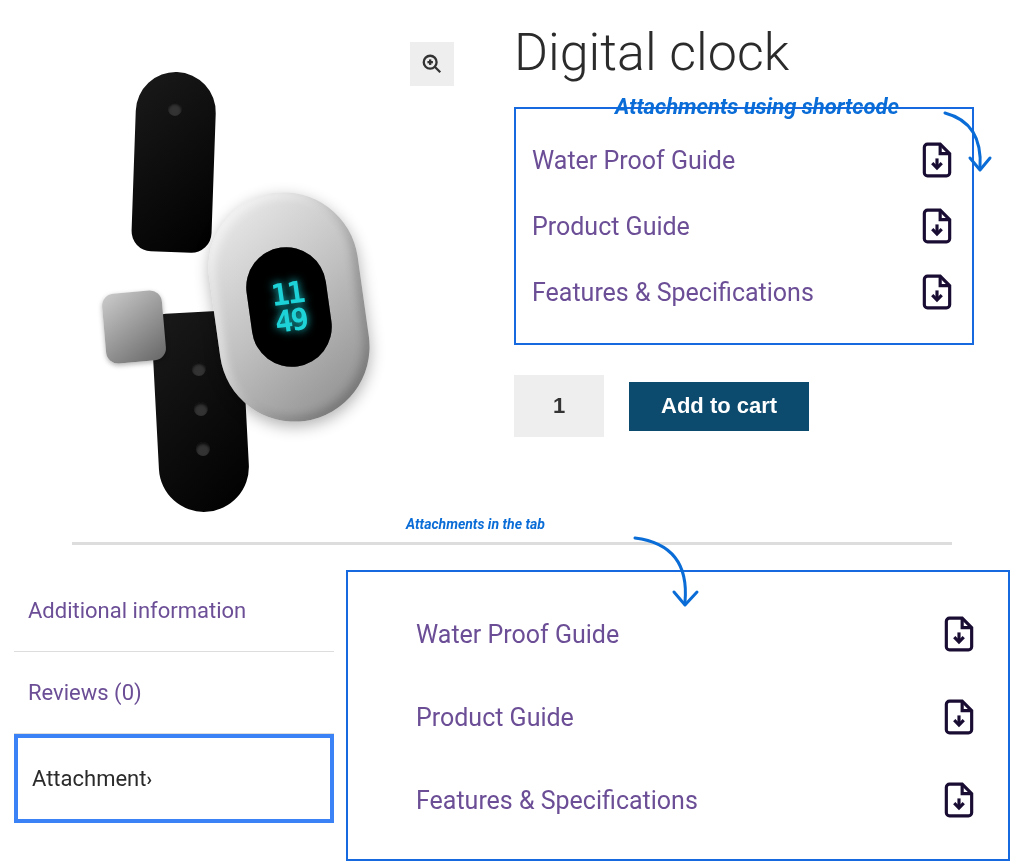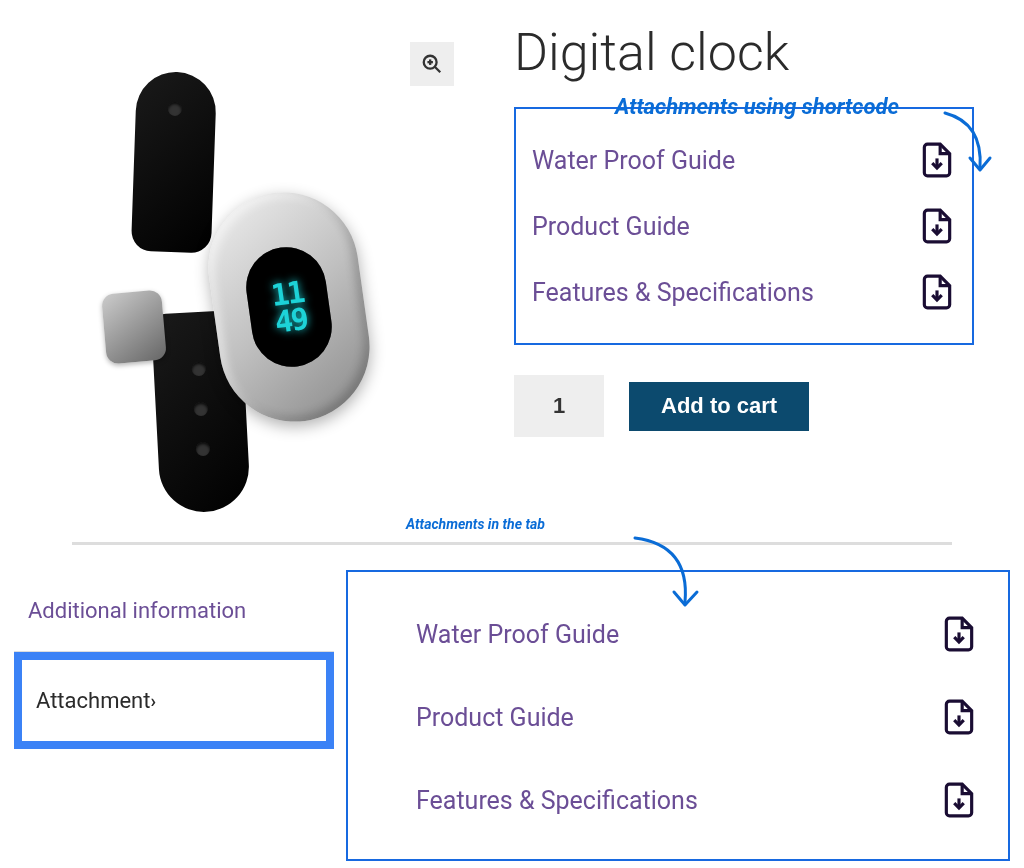--- a/index.html
+++ b/index.html
@@ -215,21 +215,21 @@
       padding: 28px 14px;
       border-bottom: 1px solid #ddd;
       color: #6b4e96;
       font-size: 22px;
       cursor: pointer;
       display: flex;
       justify-content: flex-start;
       align-items: center;
     }
     .tab-item.active {
-      border: 8px solid #3b82f6;
+      border: 4px solid #3b82f6;
       color: #2b2b2b;
       font-weight: 400;
     }
     .tab-chevron {
       color: #2b2b2b;
       font-size: 18px;
       font-weight: bold;
     }
     .tab-content {
       flex: 1;
@@ -341,20 +341,23 @@
   <polyline points="35,50 45,62 55,50" stroke-linecap="round" stroke-linejoin="round"></polyline>
 </svg>
 
 <hr class="divider">
 
 <div class="bottom-section">
   <div class="tabs-col">
     <div class="tab-item">
       <span>Additional information</span>
     </div>
+    <div class="tab-item">
+      <span>Reviews (0)</span>
+    </div>
     <div class="tab-item active">
       <span>Attachment</span>
       <span class="tab-chevron">›</span>
     </div>
   </div>
 
   <div class="tab-content">
     <div class="attachment-row">
       <span class="attachment-link">Water Proof Guide</span>
       <span class="download-icon-box">

